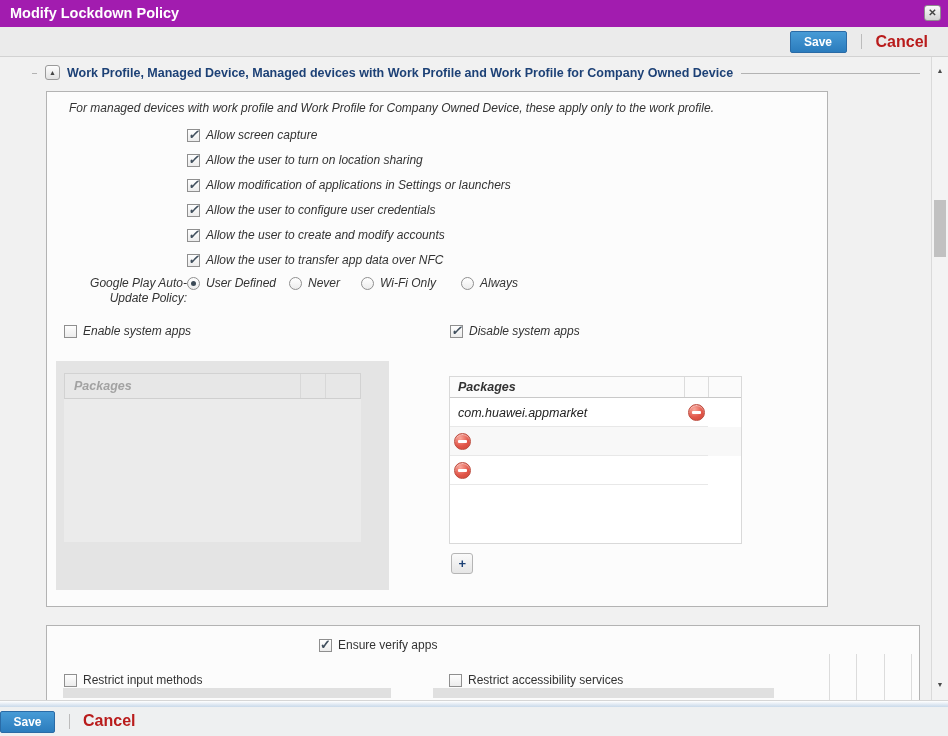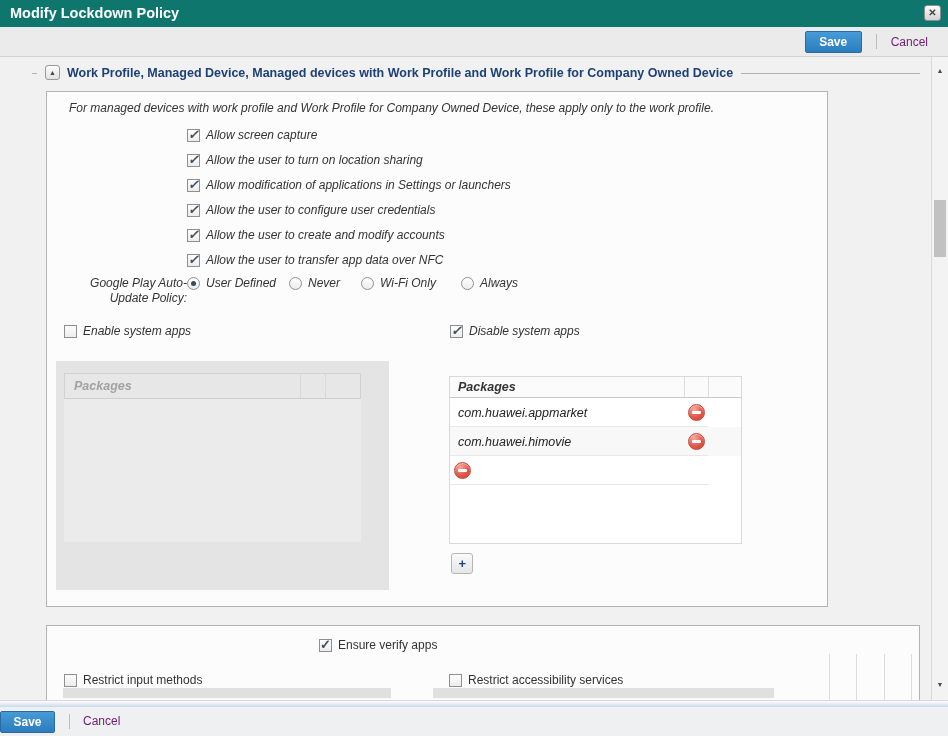--- a/index.html
+++ b/index.html
@@ -1,32 +1,32 @@
 <!DOCTYPE html>
 <html><head>
 <meta charset="utf-8">
 <style>
   * { margin:0; padding:0; box-sizing:border-box; }
   html,body { width:948px; height:736px; }
   body { font-family:"Liberation Sans", sans-serif; font-size:12px; color:#333; background:#f1f1f1; overflow:hidden; }
   .app { position:relative; width:948px; height:736px; background:#f1f1f1; }
 
   
-  .titlebar { position:absolute; top:0; left:0; width:948px; height:27px; background:#0f766e; }
+  .titlebar { position:absolute; top:0; left:0; width:948px; height:27px; background:#a21caf; }
   .titlebar .title { position:absolute; left:10px; top:0; line-height:27px; color:#fff; font-size:14.5px; font-weight:bold; }
   .close-btn { position:absolute; right:7px; top:5px; width:17px; height:16px; border:1px solid #8f8f8f; border-radius:3px;
     background:linear-gradient(#fbfbfb,#d4d4d4); color:#444; font-size:10px; font-weight:bold; text-align:center; line-height:14px; cursor:pointer; }
 
   
   .toolbar { position:absolute; top:27px; left:0; width:948px; height:30px; background:#ebebeb; border-bottom:1px solid #d2d2d2;
     display:flex; align-items:center; justify-content:flex-end; padding-right:20px; }
   .btn-save { width:57px; height:22px; background:linear-gradient(#479bd6,#2b7cbd); border:1px solid #2a6ba6; border-radius:2px;
     color:#fff; font-weight:bold; font-size:12px; text-align:center; line-height:20px; cursor:pointer; }
   .vsep { width:1px; height:15px; background:#bcbcbc; margin:0 14px; }
-  .link-cancel { color:#701a75; font-weight:normal; font-size:12px; cursor:pointer; }
+  .link-cancel { color:#b91c1c; font-weight:bold; font-size:16px; cursor:pointer; }
 
   
   .content { position:absolute; top:57px; left:0; width:948px; height:643px; background:#f1f1f1; overflow:hidden; }
 
   
   .sec1 { position:absolute; left:32px; top:16px; width:888px; height:0; border-top:1px solid #b3b3b3; }
   .sec-head { position:absolute; top:-9px; left:5px; background:#f1f1f1; padding:0 8px; display:flex; align-items:center; gap:7px; }
   .collapse-btn { width:15px; height:15px; border:1px solid #9a9a9a; border-radius:3px; background:linear-gradient(#fdfdfd,#e2e2e2);
     font-size:7px; color:#444; text-align:center; line-height:13px; cursor:pointer; flex:none; }
   .sec-title { color:#1d4176; font-weight:bold; font-size:12.5px; white-space:nowrap; }
@@ -210,21 +210,20 @@
           <div class="c2"></div>
           <div class="c3"></div>
         </div>
         <div class="row">
           <div class="name">com.huawei.appmarket</div>
           <div class="iconcell">
             <div class="minus-icon"></div>
           </div>
         </div>
         <div class="row">
-          <div class="name">com.huawei.himovie</div>
           <div class="iconcell">
             <div class="minus-icon"></div>
           </div>
         </div>
         <div class="row">
           <div class="iconcell">
             <div class="minus-icon"></div>
           </div>
         </div>
       </div>

